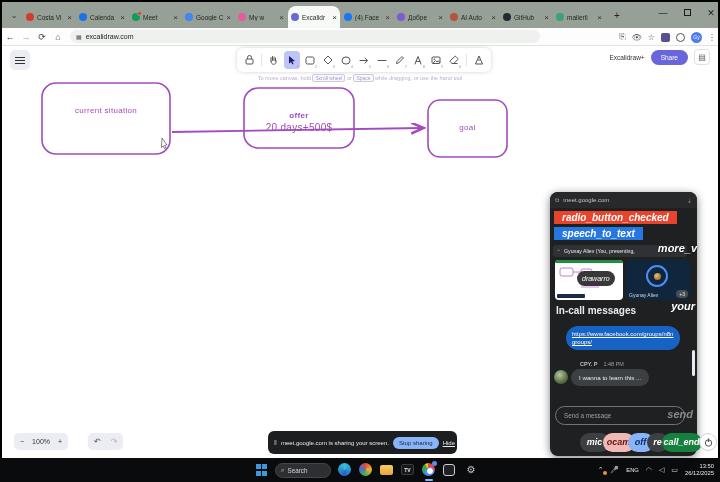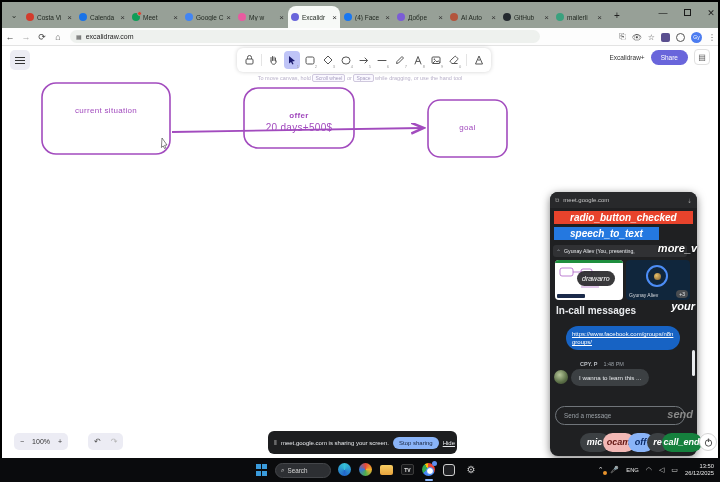--- a/index.html
+++ b/index.html
@@ -66,21 +66,21 @@
   #sharebar .pause { color:#bbb; font-size:7px; }
   #sharebar .stext { color:#e8eaed; font-size:6px; white-space:nowrap; }
   #stopbtn { background:#8ab4f8; color:#17243d; font-size:6px; border:none; border-radius:8px; padding:3px 6px; white-space:nowrap; }
   #hidelink { color:#e8eaed; font-size:6px; text-decoration:underline; }
 
   
   #meet { position:absolute; left:548px; top:146px; width:147px; height:264px; background:#1f2022; border-radius:8px; box-shadow:0 2px 8px rgba(0,0,0,.5); overflow:visible; }
   #meet-header { position:absolute; left:0; top:0; width:100%; height:16px; background:#28292b; border-radius:8px 8px 0 0; display:flex; align-items:center; padding:0 5px; gap:4px; }
   #meet-header .ttl { color:#c7c7c7; font-size:6px; flex:1; }
   #meet-header .hic { color:#9a9a9a; font-size:6px; }
-  .mbadge { position:absolute; left:4px; color:#fff; font-style:italic; font-size:10px; font-weight:bold; padding:1px 16px; white-space:nowrap; }
+  .mbadge { position:absolute; left:4px; color:#fff; font-style:italic; font-size:10px; font-weight:bold; padding:1px 8px; white-space:nowrap; }
   #badge-red { top:19px; background:#e8432c; }
   #badge-blue { top:35px; background:#2478e0; }
   #present-row { position:absolute; left:3px; top:53px; width:134px; height:12px; background:#303134; border-radius:3px; display:flex; align-items:center; padding:0 3px; gap:3px; overflow:hidden; }
   #present-row .caret { color:#9aa0a6; font-size:6px; }
   #present-row .ptxt { color:#e8eaed; font-size:5.2px; white-space:nowrap; }
   #more-lig { position:absolute; right:0px; top:50px; color:#fff; font-style:italic; font-size:11px; font-weight:bold; text-shadow:0 0 2px #000; }
   #thumb1 { position:absolute; left:5px; top:68px; width:68px; height:40px; background:#fff; border-radius:4px; overflow:hidden; }
   #thumb1 .tbar { position:absolute; left:0; top:0; width:100%; height:3px; background:#1e8e3e; }
   #thumb1 svg { position:absolute; left:0; top:0; }
   #thumb1 .ovl { position:absolute; left:22px; top:11px; background:rgba(42,42,44,.93); color:#fff; font-style:italic; font-size:7px; padding:4px 5px; border-radius:10px; white-space:nowrap; }

